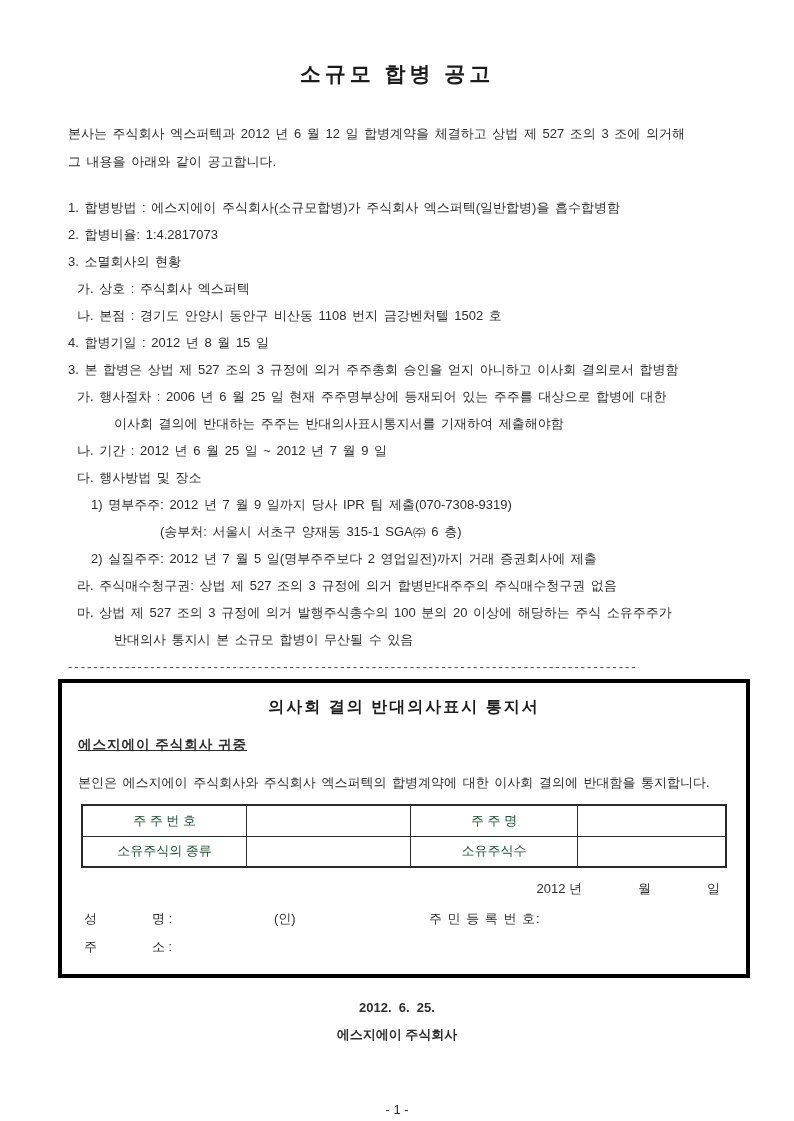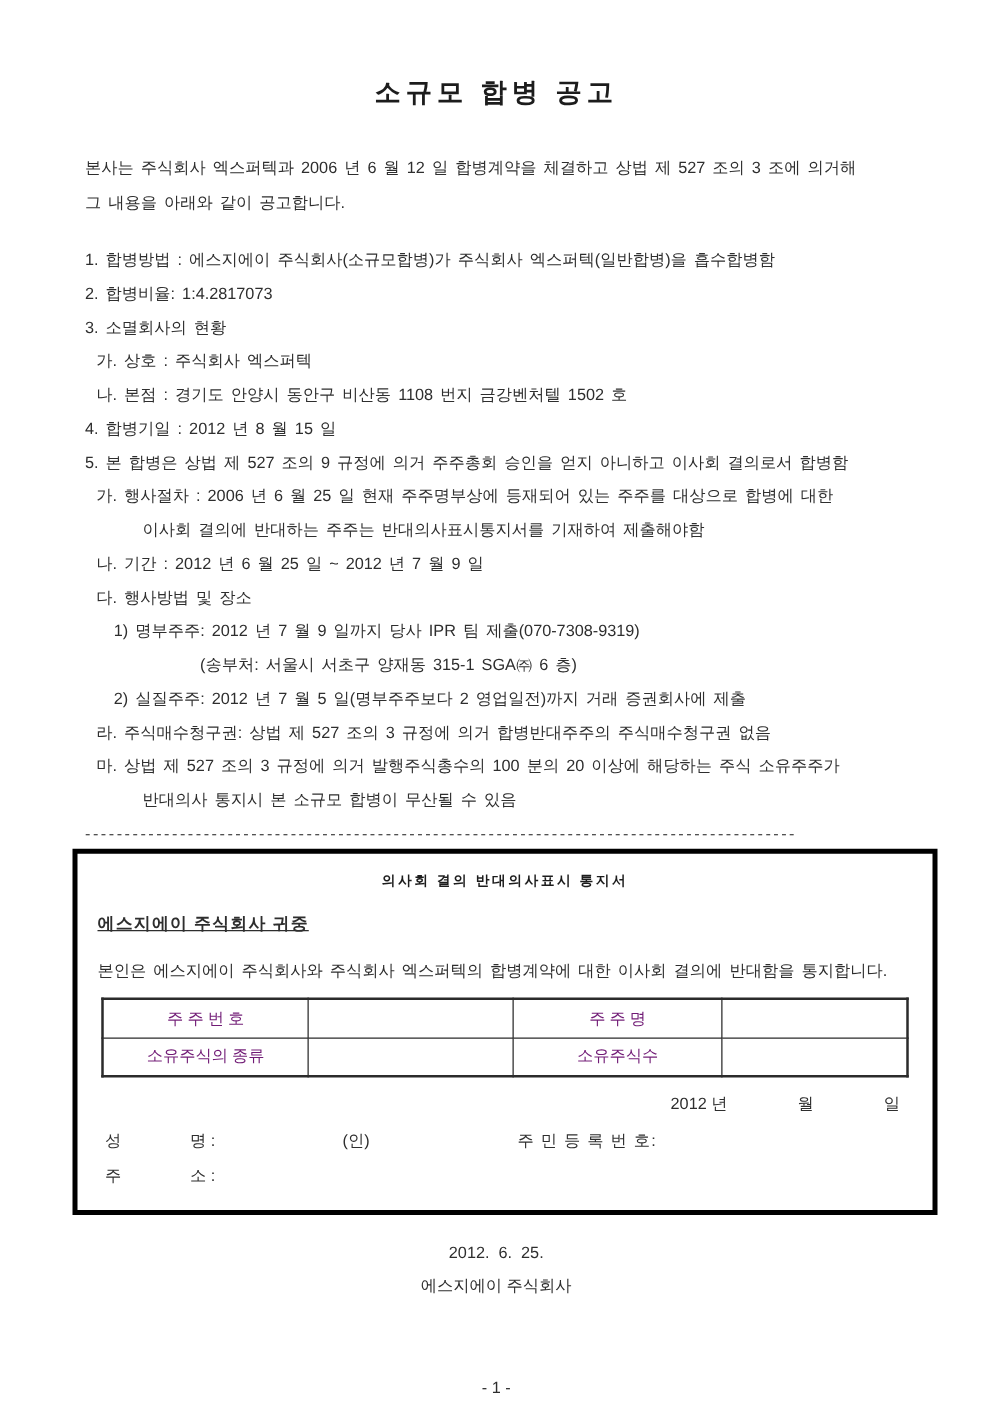--- a/index.html
+++ b/index.html
@@ -55,21 +55,21 @@
   .notice-box {
     margin-top: 5px;
     margin-left: -10px;
     margin-right: -24px;
     border: 4px solid #000000;
     padding: 14px 16px 16px 16px;
     background: #ffffff;
   }
   .box-title {
     text-align: center;
-    font-size: 11px;
+    font-size: 16px;
     font-weight: bold;
     letter-spacing: 2px;
     color: #1c1c1c;
   }
   .recipient {
     margin-top: 18px;
     font-size: 13.5px;
     font-weight: bold;
     text-decoration: underline;
     letter-spacing: 1px;
@@ -85,22 +85,21 @@
     margin: 12px auto 0 auto;
     border-collapse: collapse;
     border: 2px solid #2b2b2b;
   }
   table.shareholder td {
     border: 1px solid #2b2b2b;
     height: 31px;
     font-size: 13px;
     text-align: center;
     vertical-align: middle;
-    color: #701a75;
-    font-family: Liberation Serif, serif;
+    color: #14532d;
   }
   td.c1 { width: 25.5%; }
   td.c2 { width: 25.5%; }
   td.c3 { width: 26%; }
   td.c4 { width: 23%; }
   .date-row {
     margin-top: 12px;
     display: flex;
     justify-content: flex-end;
     gap: 56px;
@@ -110,65 +109,66 @@
   }
   .sign-row {
     margin-top: 12px;
     position: relative;
     height: 20px;
     font-size: 13px;
   }
   .sign-row .sg-name1 { position: absolute; left: 6px; }
   .sign-row .sg-name2 { position: absolute; left: 74px; }
   .sign-row .sg-seal  { position: absolute; left: 196px; }
-  .sign-row .sg-id    { position: absolute; left: 336px; letter-spacing: 1px; }
+  .sign-row .sg-id    { position: absolute; left: 351px; letter-spacing: 1px; }
   .addr-row {
     margin-top: 8px;
     position: relative;
     height: 20px;
     font-size: 13px;
   }
   .addr-row .ad-1 { position: absolute; left: 6px; }
   .addr-row .ad-2 { position: absolute; left: 74px; }
   .footer {
     margin-top: 16px;
     text-align: center;
     font-size: 13px;
     line-height: 27px;
+    font-weight: bold;
   }
   .footer .ft-line { white-space: pre; }
   .page-number {
     position: absolute;
     left: 0; right: 0;
     bottom: 26px;
     text-align: center;
     font-size: 13px;
     color: #2e2e2e;
   }
 </style>
 </head>
 <body>
 
 <div class="page">
 
   <div class="doc-title">소규모 합병 공고</div>
 
   <div class="intro">
-    <div class="line">본사는 주식회사 엑스퍼텍과 2006 년 6 월 12 일 합병계약을 체결하고 상법 제 527 조의 3 조에 의거해</div>
+    <div class="line">본사는 주식회사 엑스퍼텍과 2012 년 6 월 12 일 합병계약을 체결하고 상법 제 527 조의 3 조에 의거해</div>
     <div class="line">그 내용을 아래와 같이 공고합니다.</div>
   </div>
 
   <div class="items">
     <div class="line lv1">1. 합병방법 : 에스지에이 주식회사(소규모합병)가 주식회사 엑스퍼텍(일반합병)을 흡수합병함</div>
     <div class="line lv1">2. 합병비율: 1:4.2817073</div>
     <div class="line lv1">3. 소멸회사의 현황</div>
     <div class="line lv2">가. 상호 : 주식회사 엑스퍼텍</div>
     <div class="line lv2">나. 본점 : 경기도 안양시 동안구 비산동 1108 번지 금강벤처텔 1502 호</div>
     <div class="line lv1">4. 합병기일 : 2012 년 8 월 15 일</div>
-    <div class="line lv1">5. 본 합병은 상법 제 527 조의 9 규정에 의거 주주총회 승인을 얻지 아니하고 이사회 결의로서 합병함</div>
+    <div class="line lv1">3. 본 합병은 상법 제 527 조의 3 규정에 의거 주주총회 승인을 얻지 아니하고 이사회 결의로서 합병함</div>
     <div class="line lv2">가. 행사절차 : 2006 년 6 월 25 일 현재 주주명부상에 등재되어 있는 주주를 대상으로 합병에 대한</div>
     <div class="line lv2c">이사회 결의에 반대하는 주주는 반대의사표시통지서를 기재하여 제출해야함</div>
     <div class="line lv2">나. 기간 : 2012 년 6 월 25 일 ~ 2012 년 7 월 9 일</div>
     <div class="line lv2">다. 행사방법 및 장소</div>
     <div class="line lv3">1) 명부주주: 2012 년 7 월 9 일까지 당사 IPR 팀 제출(070-7308-9319)</div>
     <div class="line lv3c">(송부처: 서울시 서초구 양재동 315-1 SGA㈜ 6 층)</div>
     <div class="line lv3">2) 실질주주: 2012 년 7 월 5 일(명부주주보다 2 영업일전)까지 거래 증권회사에 제출</div>
     <div class="line lv2">라. 주식매수청구권: 상법 제 527 조의 3 규정에 의거 합병반대주주의 주식매수청구권 없음</div>
     <div class="line lv2">마. 상법 제 527 조의 3 규정에 의거 발행주식총수의 100 분의 20 이상에 해당하는 주식 소유주주가</div>
     <div class="line lv2c">반대의사 통지시 본 소규모 합병이 무산될 수 있음</div>

